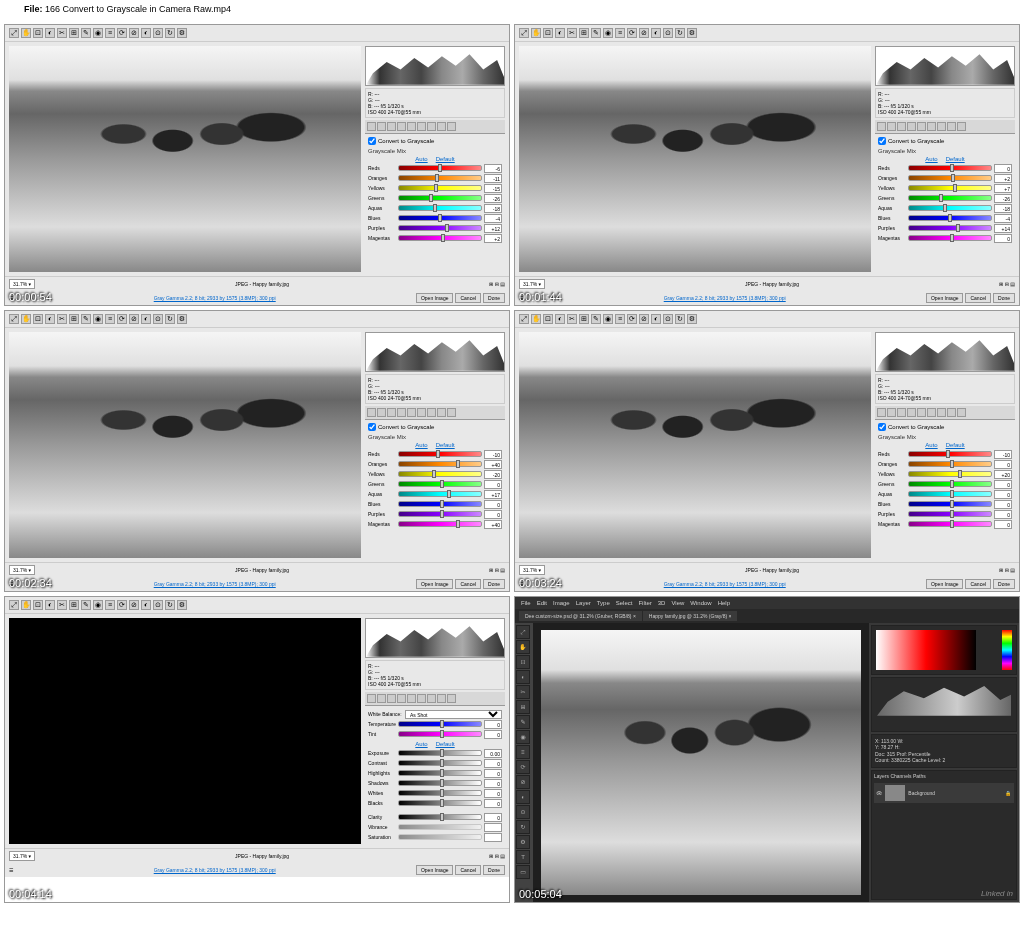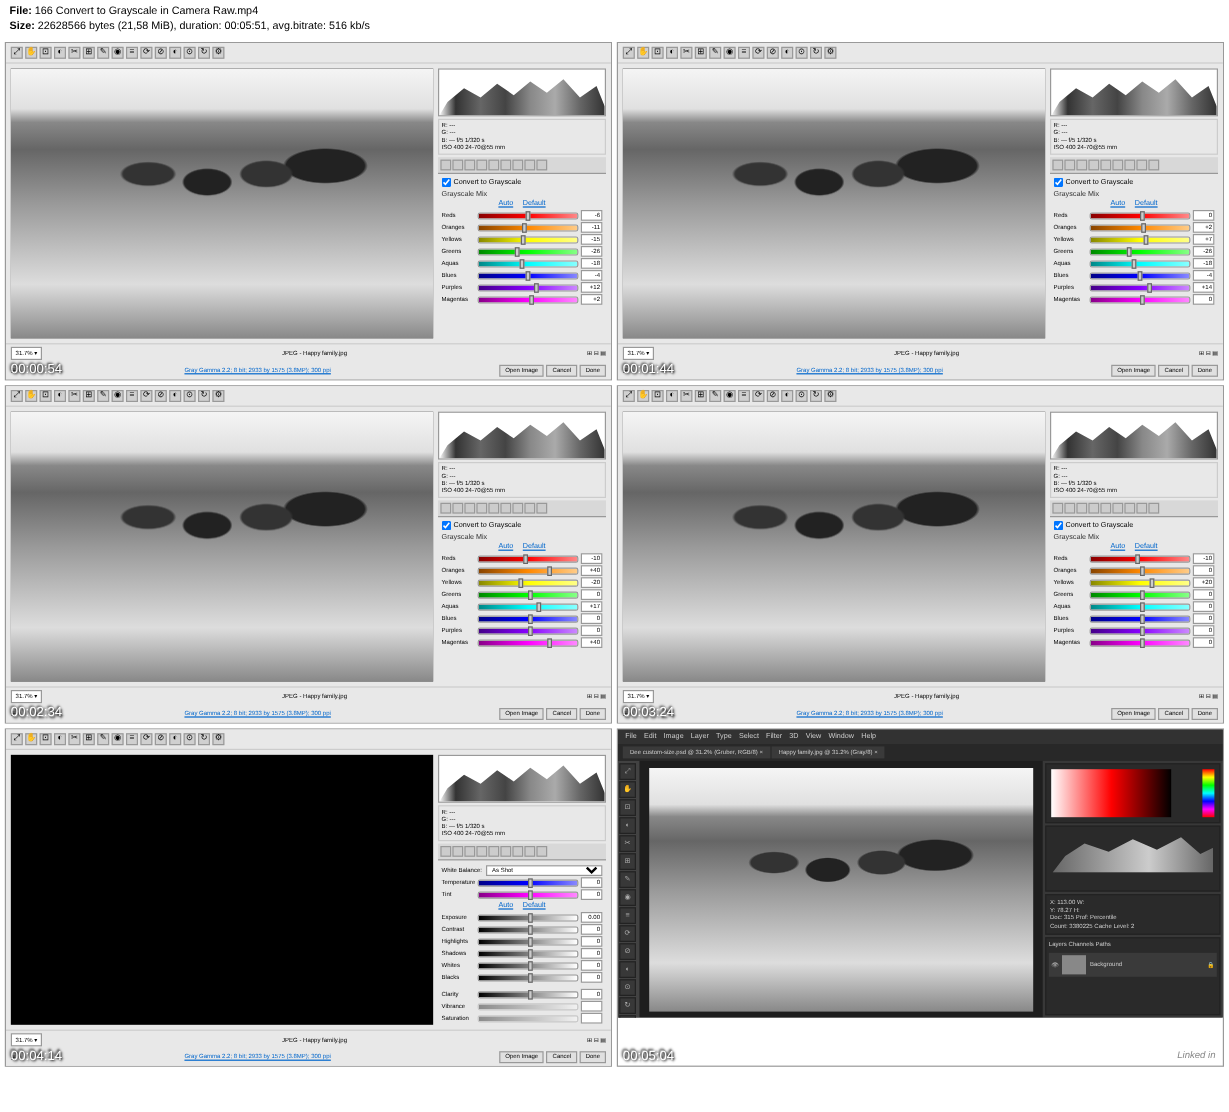--- a/index.html
+++ b/index.html
@@ -1,17 +1,17 @@
 <!DOCTYPE html>
 <html><head>
 <meta charset="utf-8">
 <style>
 *{margin:0;padding:0;box-sizing:border-box;font-family:Arial,sans-serif}
 body{background:#fff;width:1024px;font-size:9px}
-.header{padding:4px 8px;line-height:1.3}
+.header{padding:4px 24px;line-height:1.3}
 .header b{font-weight:bold}
 .grid{display:grid;grid-template-columns:1fr 1fr;gap:4px;padding:4px}
 .frame{position:relative;border:1px solid #999}
 .cr-win{display:flex;flex-direction:column;background:#e8e8e8;height:280px}
 .tb{display:flex;gap:2px;padding:3px 4px;background:#e8e8e8;border-bottom:1px solid #ccc}
 .tb span{width:10px;height:10px;display:inline-block;background:#d0d0d0;border:1px solid #999;font-size:7px;text-align:center;line-height:8px}
 .main-area{display:flex;flex:1;overflow:hidden}
 .preview{flex:1;background:#555;margin:4px;position:relative;display:flex;align-items:center;justify-content:center;overflow:hidden}
 .family{width:100%;height:100%;background:linear-gradient(180deg,#f5f5f5 0%,#e0e0e0 15%,#888 20%,#666 30%,#999 50%,#bbb 65%,#ddd 80%,#888 100%);position:relative}
 .family::before{content:"";position:absolute;top:15%;left:15%;width:70%;height:60%;background:radial-gradient(ellipse at 25% 40%,#333 8%,transparent 9%),radial-gradient(ellipse at 45% 45%,#222 10%,transparent 11%),radial-gradient(ellipse at 65% 40%,#333 9%,transparent 10%),radial-gradient(ellipse at 85% 35%,#222 11%,transparent 12%)}
@@ -44,21 +44,21 @@
 .grad-m{background:linear-gradient(90deg,#808,#f0f,#f8f)}
 .grad-gray{background:linear-gradient(90deg,#000,#fff)}
 .bottom-bar{display:flex;align-items:center;padding:2px 4px;background:#e8e8e8;border-top:1px solid #ccc;font-size:5px}
 .bottom-bar .zoom{border:1px solid #999;padding:1px 3px;background:#fff}
 .bottom-bar .fname{flex:1;text-align:center}
 .footer-bar{display:flex;align-items:center;justify-content:space-between;padding:2px 4px;background:#e8e8e8;font-size:5px}
 .footer-bar .link{color:#06c;text-decoration:underline;flex:1;text-align:center}
 .footer-bar .btns{display:flex;gap:2px}
 .footer-bar button{font-size:5px;padding:1px 4px;border:1px solid #999;background:#e0e0e0;cursor:pointer}
 .timestamp{position:absolute;bottom:2px;left:4px;color:#fff;font-size:11px;font-weight:normal;text-shadow:1px 1px 2px #000,-1px -1px 2px #000;z-index:10}
-.ps-win{background:#323232;height:240px;display:flex;flex-direction:column;color:#ccc;font-size:6px}
+.ps-win{background:#323232;height:305px;display:flex;flex-direction:column;color:#ccc;font-size:6px}
 .ps-menu{display:flex;gap:6px;padding:3px 6px;background:#323232;font-size:6px}
 .ps-menu span{cursor:pointer}
 .ps-tabs{display:flex;padding:2px 4px;background:#282828;font-size:5px}
 .ps-tabs span{padding:2px 6px;background:#3a3a3a;margin-right:1px}
 .ps-body{display:flex;flex:1;overflow:hidden}
 .ps-ltools{width:18px;background:#424242;display:flex;flex-direction:column;gap:1px;padding:2px 1px}
 .ps-ltools span{width:14px;height:14px;background:#383838;border:1px solid #222;font-size:6px;text-align:center;line-height:12px;color:#aaa}
 .ps-canvas{flex:1;background:#1e1e1e;display:flex;align-items:center;justify-content:center;overflow:hidden}
 .ps-canvas .family{width:95%;height:95%}
 .ps-right{width:150px;background:#383838;display:flex;flex-direction:column;padding:2px}
@@ -75,21 +75,20 @@
 .basic-row{display:flex;align-items:center;margin:1px 0;gap:2px}
 .basic-row .lbl{width:35px;font-size:5px}
 .basic-row select,.basic-row .val{font-size:5px;border:1px solid #999;background:#fff;height:9px}
 .basic-row select{flex:1}
 </style>
 </head>
 <body>
 
 <div class="header">
   <div><b>File:</b> <span>166 Convert to Grayscale in Camera Raw.mp4</span></div>
-  <div><b>Size:</b> <span>22628566 bytes (21,58 MiB), duration: 00:05:51, avg.bitrate: 516 kb/s</span></div>
 </div>
 
 <div class="grid" id="grid">
     <div class="frame">
       <div class="cr-win">
     <div class="tb">
           <span>⤢</span>
           <span>✋</span>
           <span>⊡</span>
           <span>◐</span>

